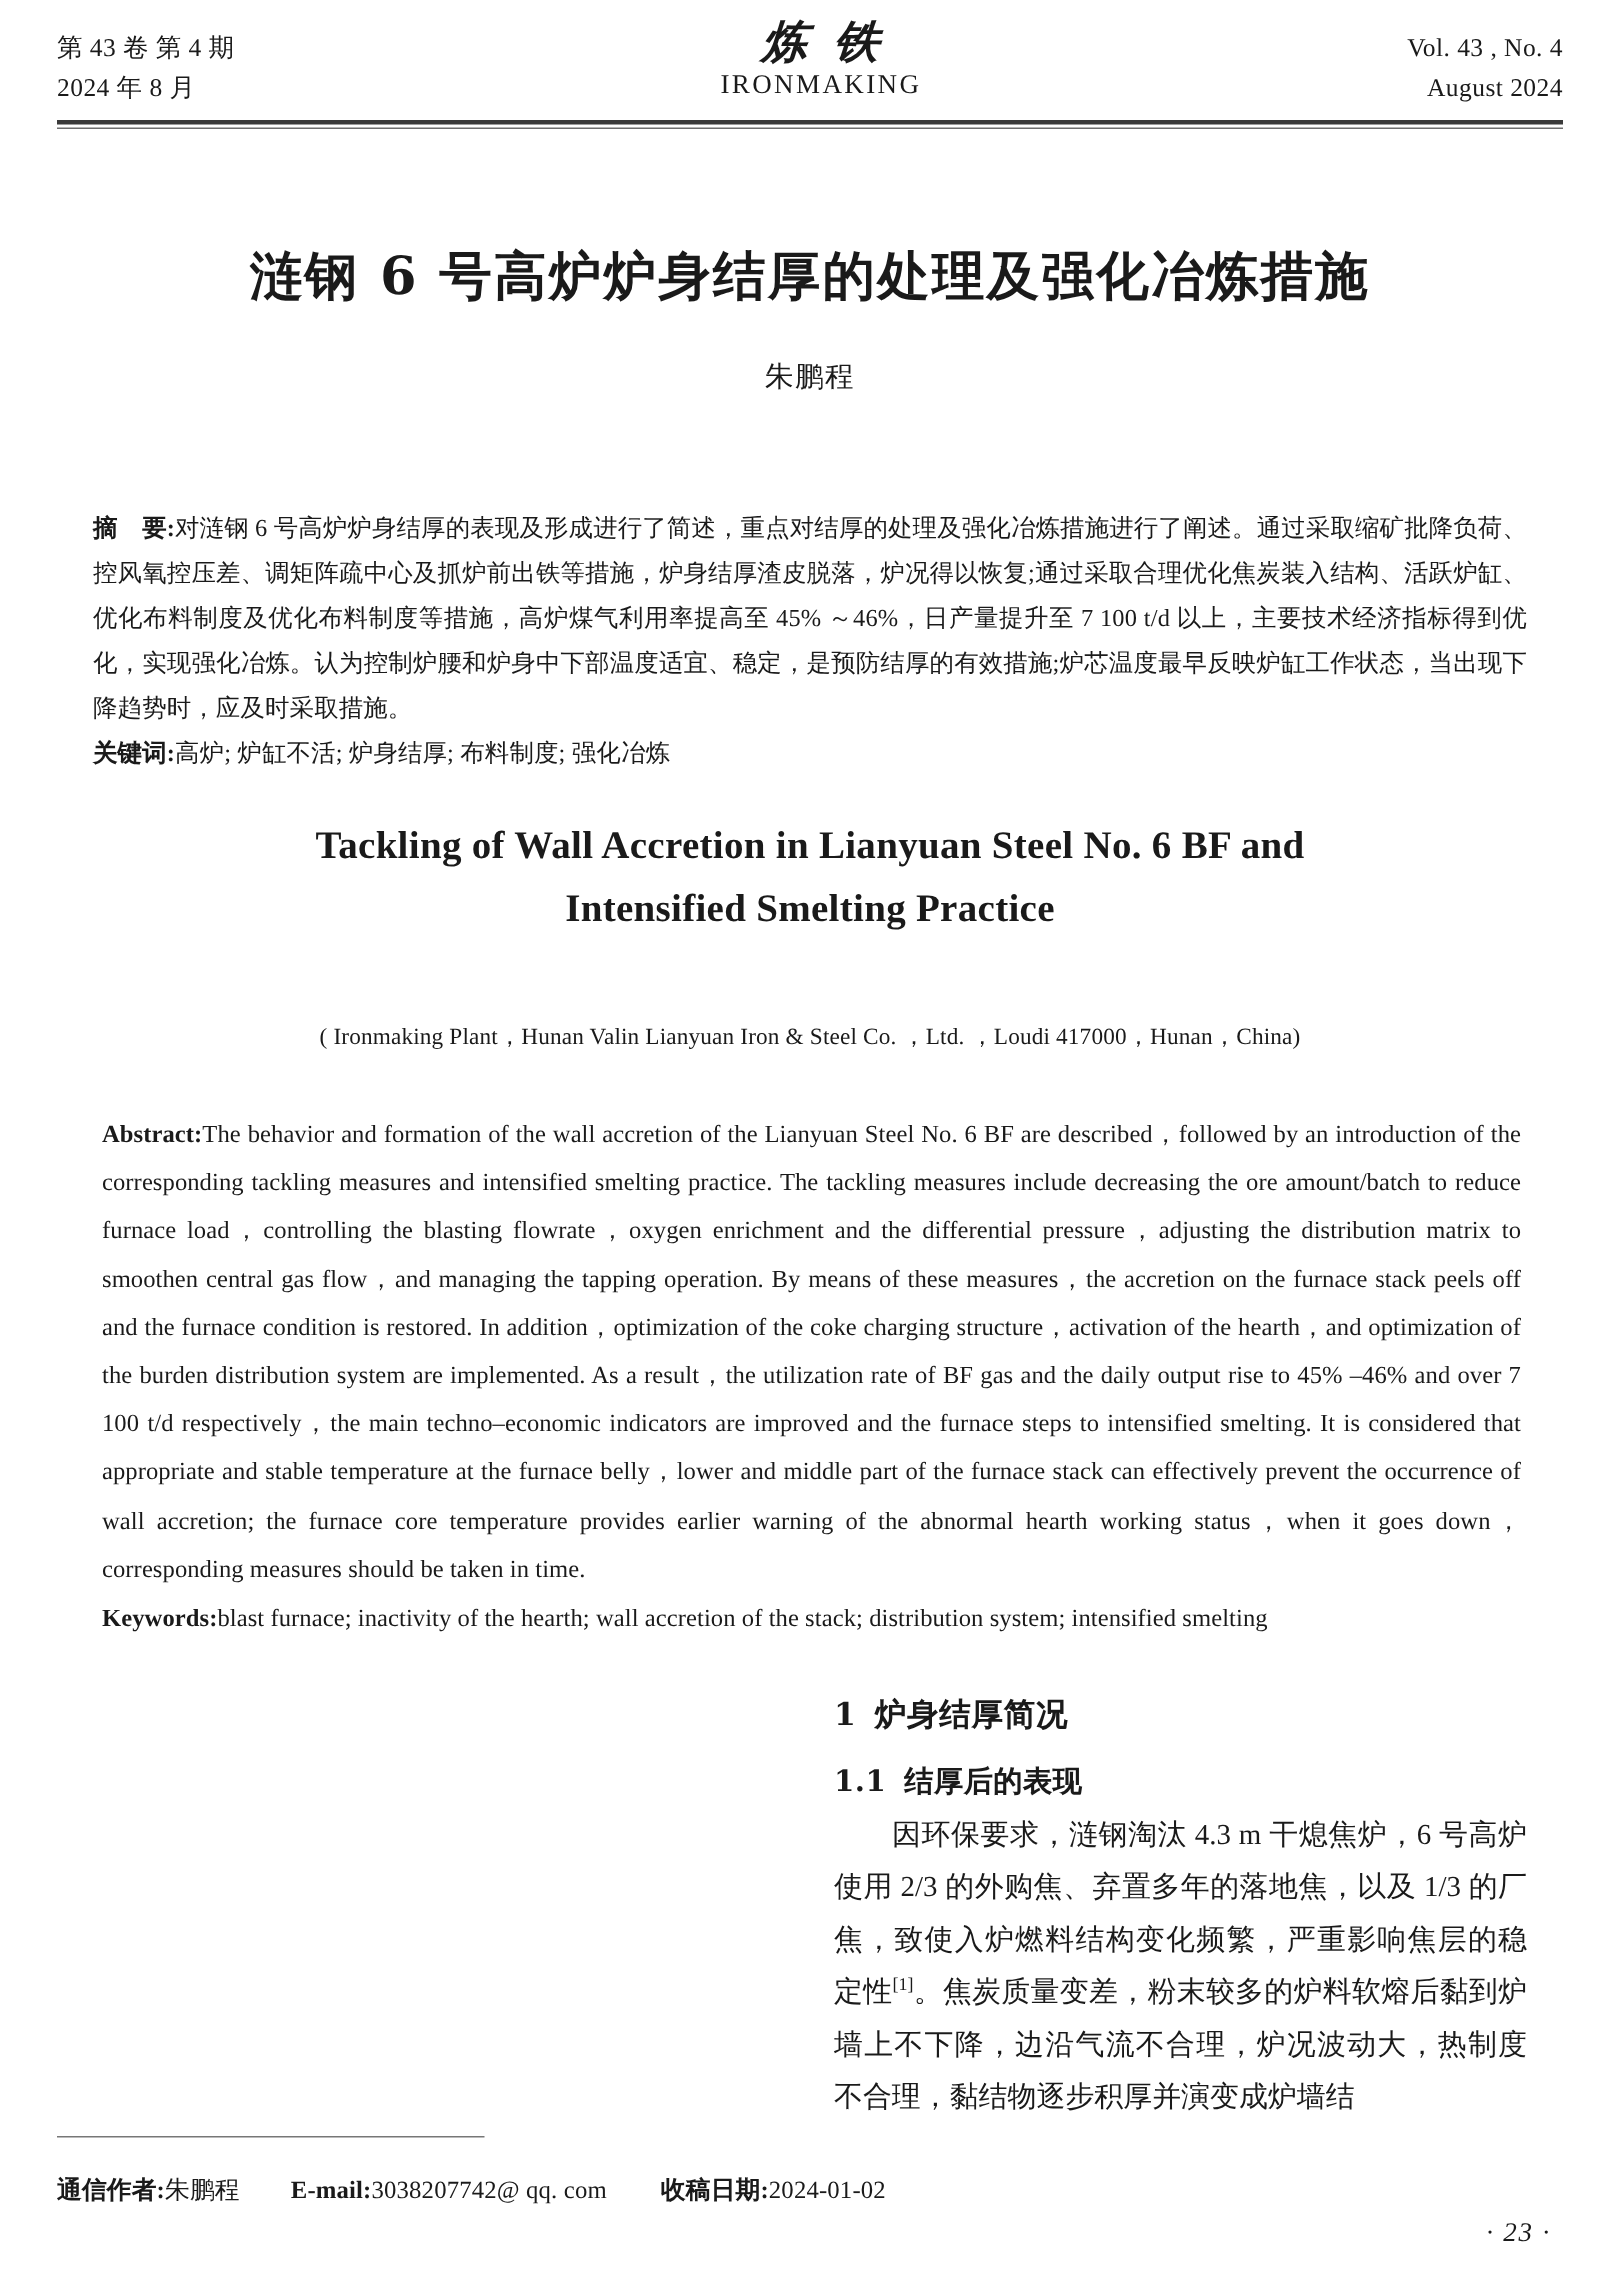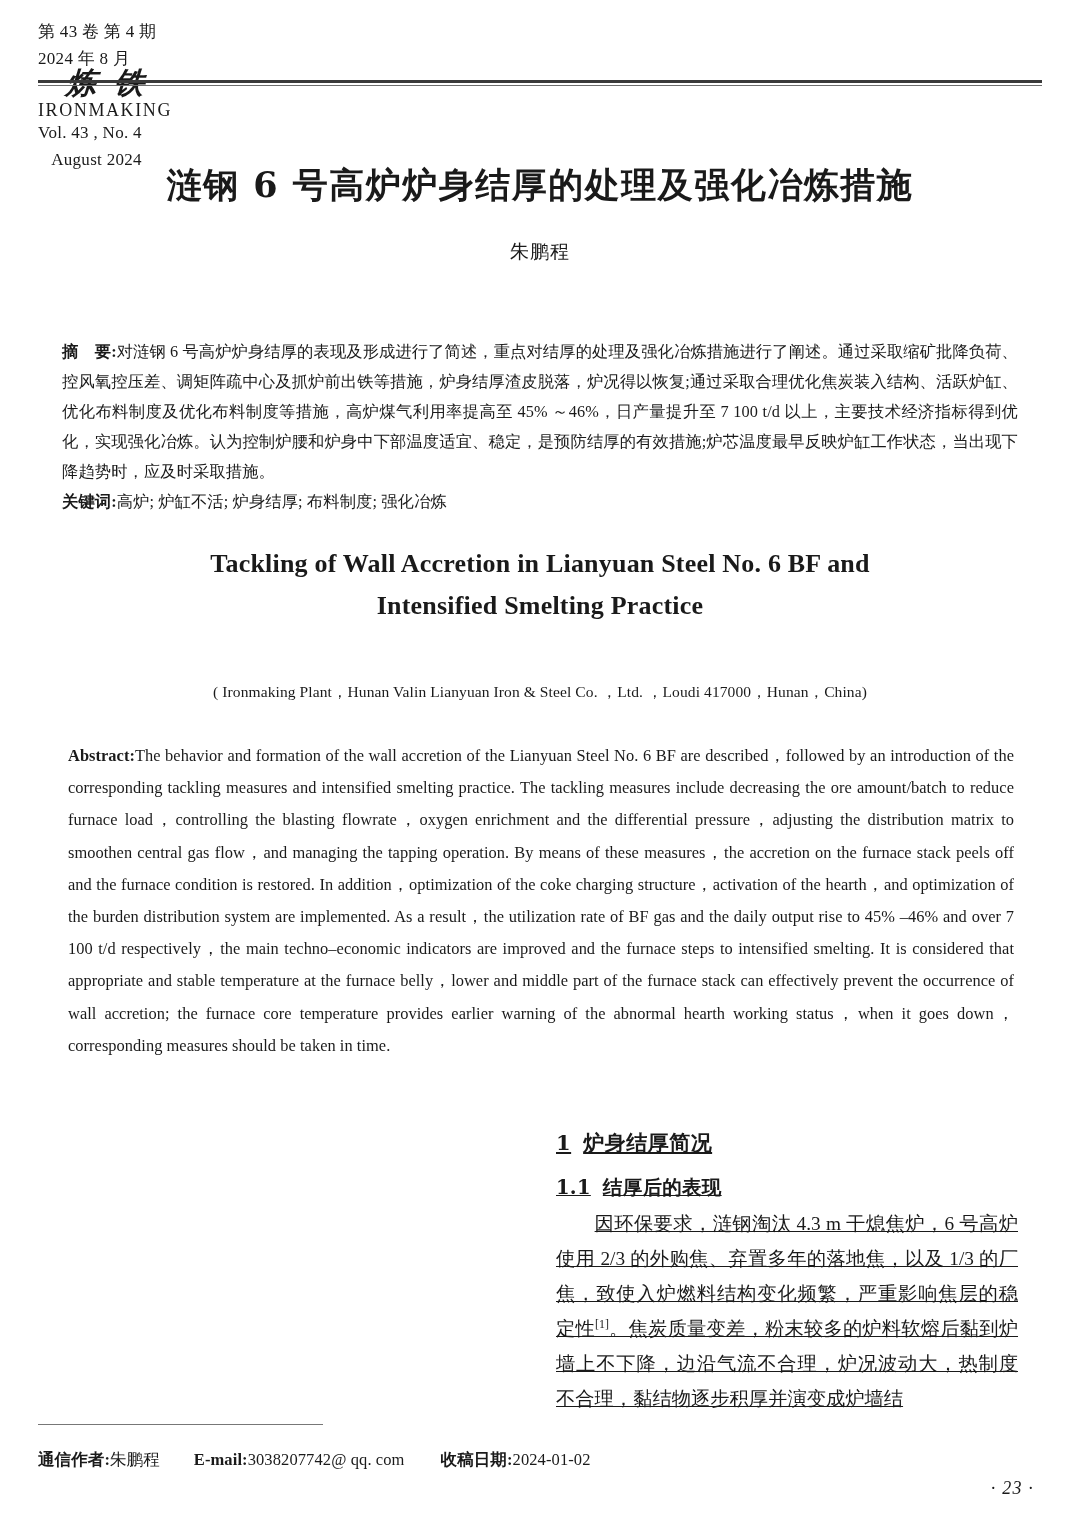--- a/index.html
+++ b/index.html
@@ -26,21 +26,20 @@
   
   .masthead {
     position: absolute;
     left: 38px;
     top: 18px;
     width: 1004px;
     height: 58px;
     display: flex;
     align-items: flex-start;
     justify-content: space-between;
-    flex-direction: column;
   }
   .mast-left, .mast-right {
     font-size: 17px;
     line-height: 27px;
     letter-spacing: 0.3px;
     white-space: nowrap;
   }
   .mast-right {
     text-align: right;
   }
@@ -212,21 +211,20 @@
   }
   .col-right {
     position: absolute;
     left: 556px;
     top: 1124px;
     width: 462px;
     font-size: 19.3px;
     line-height: 35px;
     text-align: justify;
     text-justify: inter-character;
-    text-decoration: underline;
   }
   .indent { text-indent: 2em; }
 
   .sec-h1 {
     font-size: 21px;
     font-weight: bold;
     line-height: 38px;
     letter-spacing: 0.5px;
     margin: 0 0 2px 0;
     text-indent: 0;
@@ -316,20 +314,23 @@
 
   <div class="title-en">
     <div>Tackling of Wall Accretion in Lianyuan Steel No. 6 BF and</div>
     <div>Intensified Smelting Practice</div>
   </div>
   <div class="affil-en">( Ironmaking Plant，Hunan Valin Lianyuan Iron &amp; Steel Co. ，Ltd. ，Loudi  417000，Hunan，China)</div>
 
   <div class="abs-en">
     <span class="lbl">Abstract:</span><span>The behavior and formation of the wall accretion of the Lianyuan Steel No. 6 BF are described，followed by an introduction of the corresponding tackling measures and intensified smelting practice. The tackling measures include decreasing the ore amount/batch to reduce furnace load，controlling the blasting flowrate，oxygen enrichment and the differential pressure，adjusting the distribution matrix to smoothen central gas flow，and managing the tapping operation. By means of these measures，the accretion on the furnace stack peels off and the furnace condition is restored. In addition，optimization of the coke charging structure，activation of the hearth，and optimization of the burden distribution system are implemented. As a result，the utilization rate of BF gas and the daily output rise to 45% –46% and over 7 100 t/d respectively，the main techno–economic indicators are improved and the furnace steps to intensified smelting. It is considered that appropriate and stable temperature at the furnace belly，lower and middle part of the furnace stack can effectively prevent the occurrence of wall accretion; the furnace core temperature provides earlier warning of the abnormal hearth working status，when it goes down，corresponding measures should be taken in time.</span>
   </div>
+  <div class="kw-en">
+    <span class="lbl">Keywords:</span><span>blast furnace; inactivity of the hearth; wall accretion of the stack; distribution system; intensified smelting</span>
+  </div>
 
 
   <div class="col-right">
     <div class="sec-h1">
       <span class="num">1</span><span>炉身结厚简况</span>
     </div>
     <div class="sec-h2">
       <span class="num">1.1</span><span>结厚后的表现</span>
     </div>
     <p class="indent" style="margin:0;"><span>因环保要求，涟钢淘汰 4.3 m 干熄焦炉，6 号高炉使用 2/3 的外购焦、弃置多年的落地焦，以及 1/3 的厂焦，致使入炉燃料结构变化频繁，严重影响焦层的稳定性</span><sup>[1]</sup><span>。焦炭质量变差，粉末较多的炉料软熔后黏到炉墙上不下降，边沿气流不合理，炉况波动大，热制度不合理，黏结物逐步积厚并演变成炉墙结</span></p>

